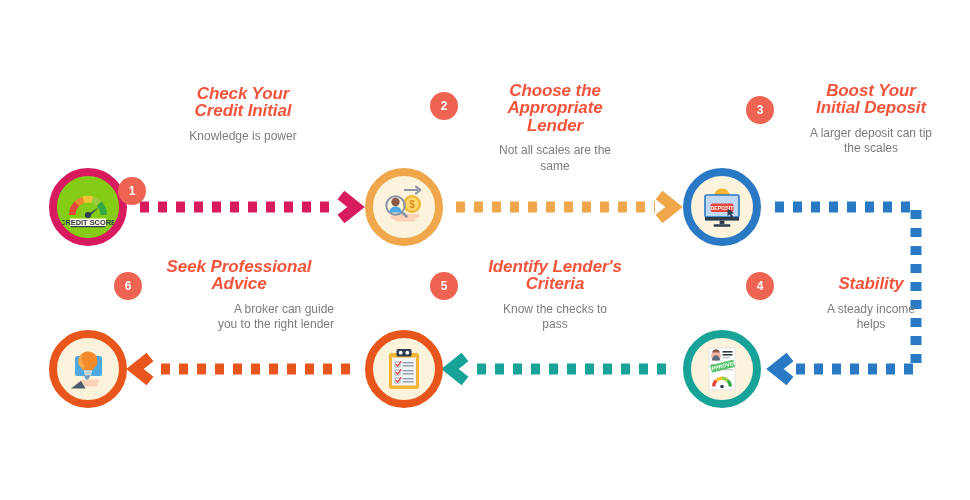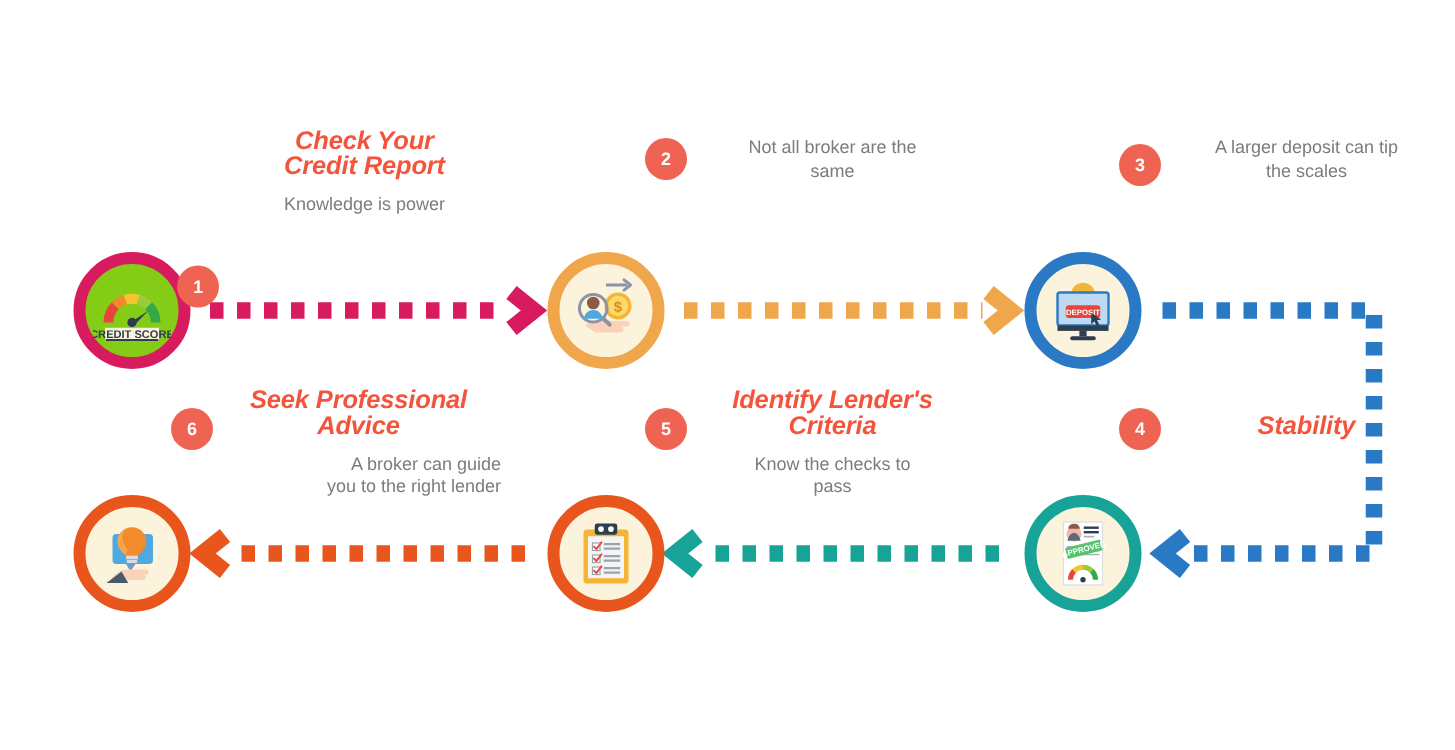--- a/index.html
+++ b/index.html
@@ -90,21 +90,21 @@
         <rect x="8" y="37.5" width="36" height="8.5" fill="#FBF3DC"></rect>
         <text x="26" y="44.3" font-family="'Liberation Sans',sans-serif" font-size="7.4" font-weight="bold" fill="#2D3E50" text-anchor="middle">CREDIT SCORE</text>
         <line x1="8.5" y1="45.6" x2="43.5" y2="45.6" stroke="#2D3E50" stroke-width="1.3"></line>
       </svg>
     </div>
   </div>
   <div class="cap t1" style="left:110px;top:85px;">
     <div class="badge" style="background: rgb(239, 99, 82);">1</div>
     <p class="ttl" style="color: rgb(244, 84, 60);">
       <span>Check Your</span><br>
-      <span>Credit Report</span>
+      <span>Credit Initial</span>
     </p>
     <p class="sub" style="color: rgb(124, 124, 124);">
       <span>Knowledge is power</span>
     </p>
   </div>
 
   <div class="node" style="left:404px;top:207px;">
     <div class="ring" id="ring2" style="border-color: rgb(240, 166, 74); background: rgb(251, 243, 220);">
       <svg class="glyph" viewBox="0 0 52 52">
         <path d="M26 9 L40 9" stroke="#8A94A6" stroke-width="2" fill="none"></path>
@@ -115,22 +115,27 @@
         <text x="34" y="27.2" font-family="'Liberation Sans',sans-serif" font-size="10" font-weight="bold" fill="#E08A1E" text-anchor="middle">$</text>
         <circle cx="17.5" cy="24.5" r="9.2" fill="none" stroke="#8A94A6" stroke-width="2"></circle>
         <line x1="23.8" y1="31" x2="28.5" y2="35.5" stroke="#8A94A6" stroke-width="2.6" stroke-linecap="round"></line>
         <circle cx="17.5" cy="21" r="4.2" fill="#8C5B48"></circle>
         <path d="M11.2 31.5 C11.9 27.6 14.4 25.6 17.5 25.6 C20.6 25.6 23.1 27.6 23.8 31.5 Z" fill="#4FA8E0"></path>
       </svg>
     </div>
   </div>
   <div class="cap" style="left:420px;top:82px;">
     <div class="badge" style="left: 10px; top: 10px; background: rgb(239, 99, 82);">2</div>
-    <p class="sub" style="padding-left: 40px; color: rgb(124, 124, 124);">
-      <span>Not all broker are the</span><br>
+    <p class="ttl" style="padding-left: 40px; color: rgb(244, 84, 60);">
+      <span>Choose the</span><br>
+      <span>Appropriate</span><br>
+      <span>Lender</span>
+    </p>
+    <p class="sub" style="padding-left: 40px; color: rgb(124, 124, 124);">
+      <span>Not all scales are the</span><br>
       <span>same</span>
     </p>
   </div>
 
   <div class="node" style="left:722px;top:207px;">
     <div class="ring" id="ring3" style="border-color: rgb(42, 121, 196); background: rgb(251, 243, 220);">
       <svg class="glyph" viewBox="0 0 52 52">
         <circle cx="26" cy="15.5" r="8" fill="#F4B534"></circle>
         <text x="26" y="19.4" font-family="'Liberation Sans',sans-serif" font-size="9" font-weight="bold" fill="#E08A1E" text-anchor="middle">$</text>
         <rect x="9" y="14" width="34" height="22" rx="1.6" fill="#BFD9F2" stroke="#2A79C4" stroke-width="1.6"></rect>
@@ -138,20 +143,24 @@
         <text x="26" y="28.7" font-family="'Liberation Sans',sans-serif" font-size="5.2" font-weight="bold" fill="#FFFFFF" text-anchor="middle">DEPOSIT</text>
         <path d="M31.5 27.5 L31.5 35.4 L33.6 33.2 L35.2 36.4 L36.9 35.5 L35.3 32.4 L38.2 32.2 Z" fill="#2D3E50"></path>
         <rect x="9" y="36" width="34" height="3.6" fill="#2D3E50"></rect>
         <rect x="23.6" y="39.6" width="4.8" height="3.6" fill="#2D3E50"></rect>
         <rect x="17.5" y="43.2" width="17" height="2.6" rx="1.3" fill="#2D3E50"></rect>
       </svg>
     </div>
   </div>
   <div class="cap" style="left:736px;top:82px;">
     <div class="badge" style="left: 10px; top: 14px; background: rgb(239, 99, 82);">3</div>
+    <p class="ttl" style="padding-left: 40px; color: rgb(244, 84, 60);">
+      <span>Boost Your</span><br>
+      <span>Initial Deposit</span>
+    </p>
     <p class="sub" style="padding-left: 40px; color: rgb(124, 124, 124);">
       <span>A larger deposit can tip</span><br>
       <span>the scales</span>
     </p>
   </div>
 
   <div class="node" style="left:722px;top:369px;">
     <div class="ring" id="ring4" style="border-color: rgb(23, 163, 152); background: rgb(251, 243, 220);">
       <svg class="glyph" viewBox="0 0 52 52">
         <rect x="13" y="5" width="26" height="42" fill="#FFFFFF" stroke="#DDDDDD" stroke-width="0.8"></rect>
@@ -178,20 +187,24 @@
         <circle cx="26" cy="43.5" r="1.8" fill="#2D3E50"></circle>
       </svg>
     </div>
   </div>
   <div class="cap" style="left:736px;top:258px;">
     <div class="badge" style="left: 10px; top: 14px; background: rgb(239, 99, 82);">4</div>
     <p class="ttl" style="padding-left: 40px; color: rgb(244, 84, 60);">
       <br>
       <span>Stability</span>
     </p>
+    <p class="sub" style="padding-left: 40px; color: rgb(124, 124, 124);">
+      <span>A steady income</span><br>
+      <span>helps</span>
+    </p>
   </div>
 
   <div class="node" style="left:404px;top:369px;">
     <div class="ring" id="ring5" style="border-color: rgb(232, 86, 30); background: rgb(251, 243, 220);">
       <svg class="glyph" viewBox="0 0 52 52">
         <rect x="11" y="10" width="30" height="36" rx="2.4" fill="#F4B534"></rect>
         <rect x="14" y="14.5" width="24" height="28" fill="#F4F4F4"></rect>
         <rect x="18.5" y="6" width="15" height="7.5" rx="1.6" fill="#2D3E50"></rect>
         <circle cx="22.7" cy="9.7" r="1.9" fill="#FFFFFF"></circle>
         <circle cx="29.3" cy="9.7" r="1.9" fill="#FFFFFF"></circle>

